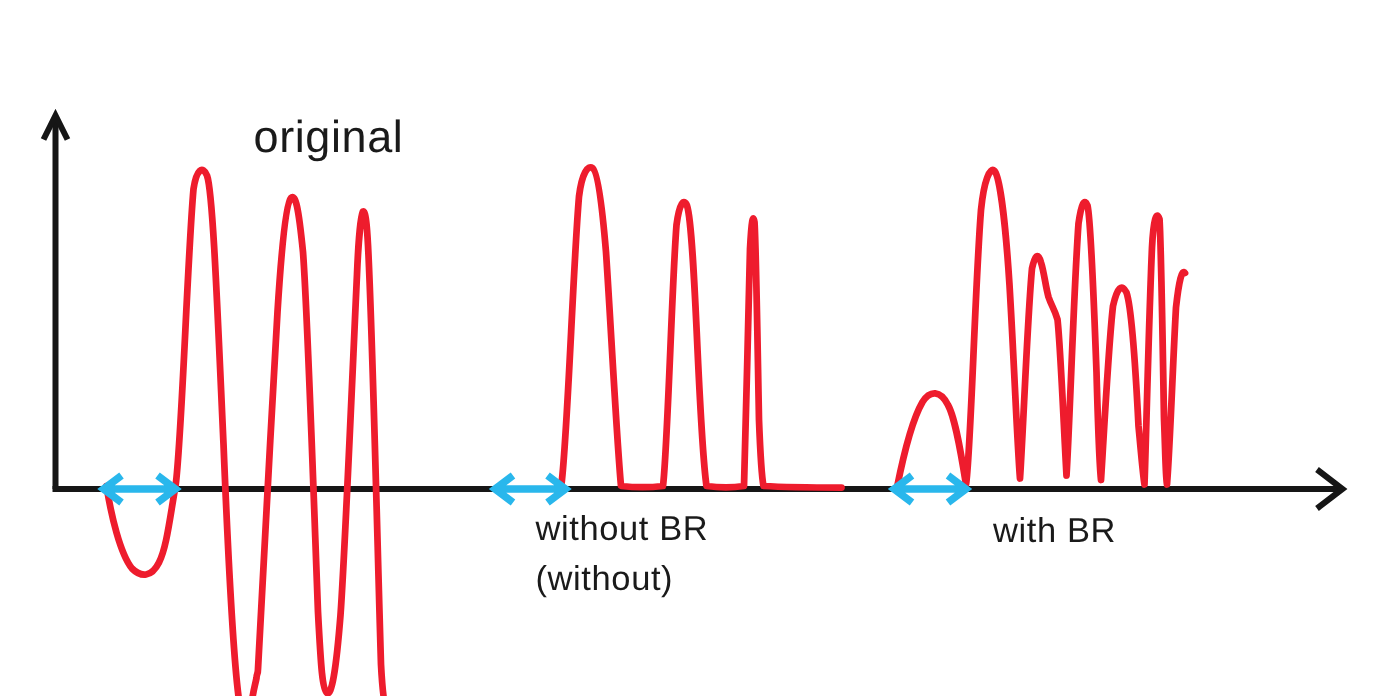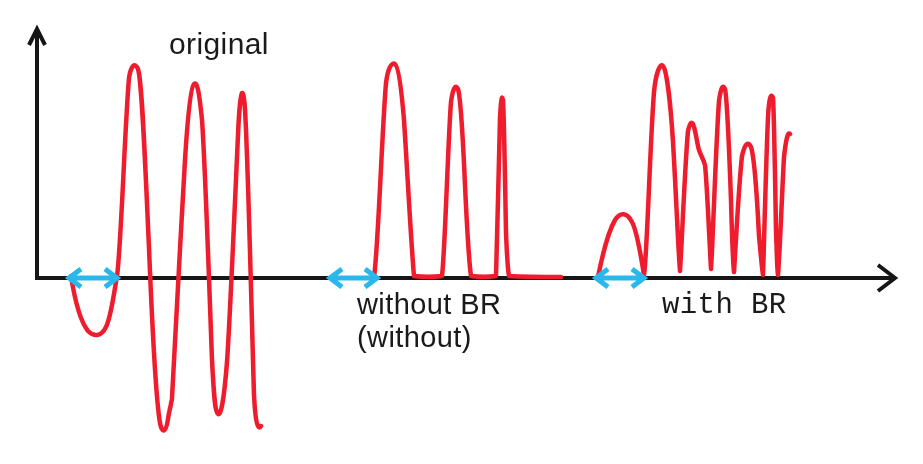--- a/index.html
+++ b/index.html
@@ -9,40 +9,40 @@
     --text:#1a1a1a;
     --background:#ffffff;
   }
   html,body{margin:0;padding:0;}
   body{
     width:923px;height:464px;
     background:var(--background);
     font-family:"Liberation Sans", sans-serif;
     overflow:hidden;
   }
-  .canvas{position:relative;width:923px;height:380px;}
+  .canvas{position:relative;width:923px;height:380px;margin-top:48px;}
   .canvas svg{position:absolute;left:0;top:0;}
 
   .axis-line{stroke:var(--axis);stroke-width:4;fill:none;stroke-linecap:butt;}
   .axis-head{stroke:var(--axis);stroke-width:4;fill:none;stroke-linejoin:miter;stroke-linecap:butt;}
   .wave{stroke:var(--curve);stroke-width:4.5;fill:none;stroke-linecap:round;stroke-linejoin:round;}
   .delay{stroke:var(--delay-arrow);stroke-width:5;fill:none;stroke-linejoin:miter;stroke-linecap:butt;}
 
   .lbl{
     position:absolute;
     color:var(--text);
-    font-size:29px;
+    font-size:23px;
     letter-spacing:0.4px;
     line-height:33px;
     white-space:nowrap;
     user-select:none;
   }
   .lbl-original{left:169px;top:27px;font-size:30px;}
   .lbl-without{left:357px;top:288px;}
-  .lbl-with{left:662px;top:289px;font-family:Liberation Mono, monospace;}
+  .lbl-with{left:662px;top:289px;}
 </style>
 </head>
 <body>
 
 <div class="canvas">
 
   <svg width="923" height="464" viewBox="0 0 923 464">
 
     <path class="axis-line" d="M 37 278 L 37 31"></path>
     <path class="axis-head" d="M 29 45 L 37 29 L 45 45"></path>

